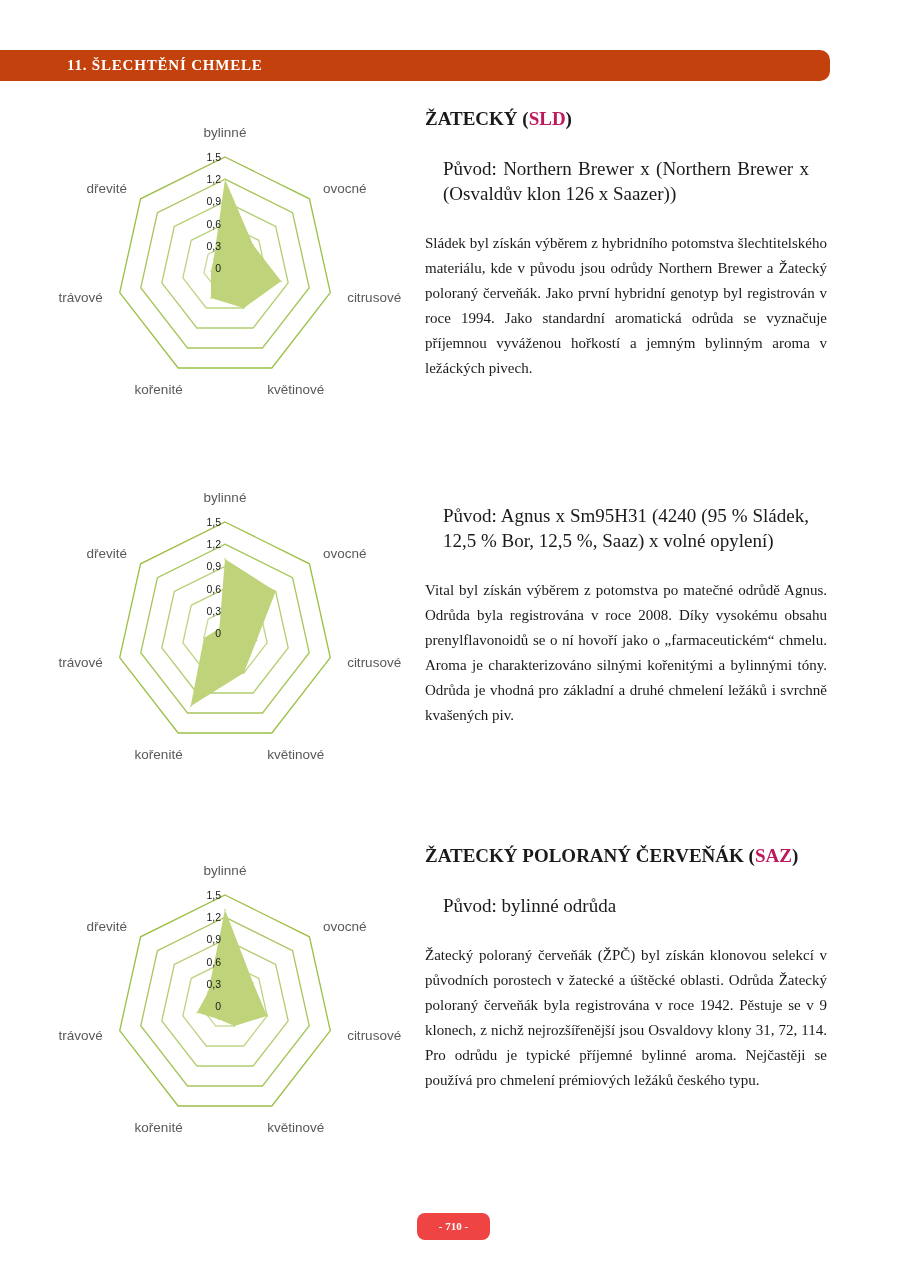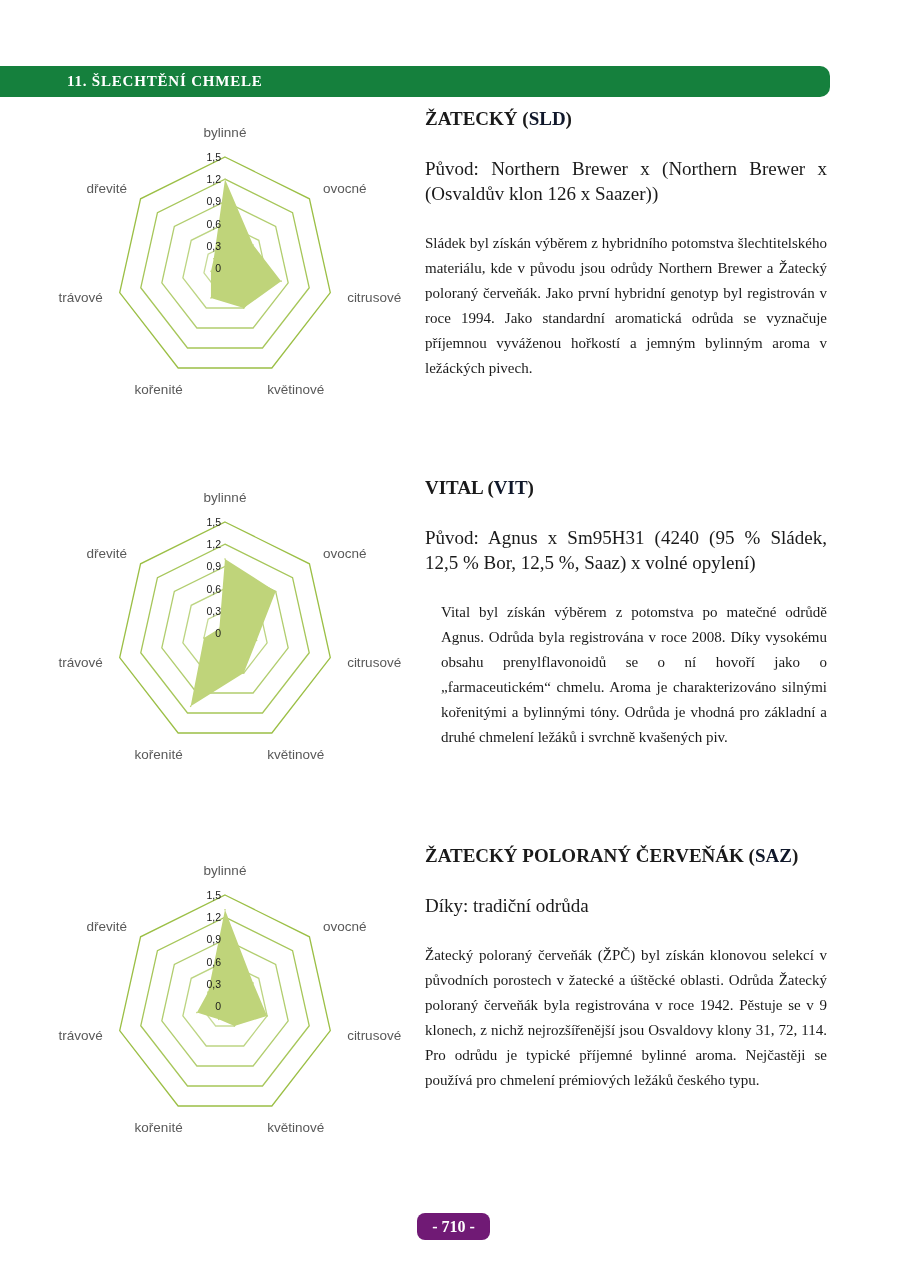--- a/index.html
+++ b/index.html
@@ -1,26 +1,26 @@
 <!DOCTYPE html>
 <html><head>
 <meta charset="utf-8">
 <style>
   html, body { margin:0; padding:0; background:#ffffff; }
   body { width:907px; height:1280px; position:relative; overflow:hidden; font-family:"Liberation Serif", serif; color:#1a1a1a; }
-  .header-bar { position:absolute; left:0; top:50px; width:830px; height:31px; background:#15803d; border-radius:0 10px 10px 0;margin-top:16px; }
+  .header-bar { position:absolute; left:0; top:50px; width:830px; height:31px; background:#c2410c; border-radius:0 10px 10px 0; }
   .header-title { position:absolute; left:67px; top:7px; color:#ffffff; font-family:"Liberation Serif", serif; font-weight:bold; font-size:15px; letter-spacing:0.8px; }
   .chart { position:absolute; left:40px; width:380px; height:280px; }
   .chart svg { width:380px; height:280px; display:block; }
   .section { position:absolute; left:425px; width:402px; }
   .sec-title { font-weight:bold; font-size:19px; margin:0; white-space:nowrap; }
-  .sec-title .code { color:#0f172a; }
-  .origin { font-size:19px; line-height:25px; margin:0; text-align:justify; }
+  .sec-title .code { color:#be185d; }
+  .origin { font-size:19px; line-height:25px; margin:18px; text-align:justify; }
   .desc { font-size:15px; line-height:25px; margin:0; text-align:justify; hyphens:manual; }
-  .page-badge { position:absolute; left:417px; top:1213px; width:73px; height:27px; background:#701a75; border-radius:8px; color:#fff; font-weight:bold; font-size:16px; text-align:center; line-height:27px; }
+  .page-badge { position:absolute; left:417px; top:1213px; width:73px; height:27px; background:#ef4444; border-radius:8px; color:#fff; font-weight:bold; font-size:11px; text-align:center; line-height:27px; }
   .axis-label { font-family:"Liberation Sans", sans-serif; font-size:13.5px; fill:#595959; }
   .tick-label { font-family:"Liberation Sans", sans-serif; font-size:10.5px; fill:#1a1a1a; }
 </style>
 </head>
 <body>
 
 <div class="header-bar">
   <span class="header-title">11. ŠLECHTĚNÍ CHMELE</span>
 </div>
 
@@ -115,24 +115,23 @@
     </svg>
 </div>
 
 <div class="section" style="top:108px;">
   <h2 class="sec-title"><span>ŽATECKÝ</span> (<span class="code">SLD</span>)</h2>
   <p class="origin" style="margin-top:26px;">Původ: Northern Brewer x (Northern Brewer x (Osvaldův klon 126 x Saazer))</p>
   <p class="desc" style="margin-top:25px;">Sládek byl získán výběrem z hybridního potomstva šlechtitelského materiálu, kde v původu jsou odrů­dy Northern Brewer a Žatecký poloraný červeňák. Jako první hybridní genotyp byl registrován v roce 1994. Jako standardní aromatická odrůda se vyzna­čuje příjemnou vyváženou hořkostí a jemným by­linným aroma v ležáckých pivech.</p>
 </div>
 
 <div class="section" style="top:477px;">
-  <h2 class="sec-title"><span>VITAL</span> (<span class="code">VIT</span>)</h2>
   <p class="origin" style="margin-top:26px;">Původ: Agnus x Sm95H31 (4240 (95 % Sládek, 12,5 % Bor, 12,5 %, Saaz) x volné opylení)</p>
-  <p class="desc" style="margin-top:25px;margin-left:16px;">Vital byl získán výběrem z potomstva po matečné odrůdě Agnus. Odrůda byla registrována v roce 2008. Díky vysokému obsahu prenylflavonoidů se o ní hovoří jako o „farmaceutickém“ chmelu. Aroma je charakterizováno silnými kořenitými a bylinnými tóny. Odrůda je vhodná pro základní a druhé chmelení ležáků i svrchně kvašených piv.</p>
+  <p class="desc" style="margin-top:25px;">Vital byl získán výběrem z potomstva po matečné odrůdě Agnus. Odrůda byla registrována v roce 2008. Díky vysokému obsahu prenylflavonoidů se o ní hovoří jako o „farmaceutickém“ chmelu. Aroma je charakterizováno silnými kořenitými a bylinnými tóny. Odrůda je vhodná pro základní a druhé chmelení ležáků i svrchně kvašených piv.</p>
 </div>
 
 <div class="section" style="top:845px;">
   <h2 class="sec-title"><span>ŽATECKÝ POLORANÝ ČERVEŇÁK</span> (<span class="code">SAZ</span>)</h2>
-  <p class="origin" style="margin-top:26px;">Díky: tradiční odrůda</p>
+  <p class="origin" style="margin-top:26px;">Původ: bylinné odrůda</p>
   <p class="desc" style="margin-top:25px;">Žatecký poloraný červeňák (ŽPČ) byl získán klonovou selekcí v původních porostech v žatecké a úštěcké oblasti. Odrůda Žatecký poloraný červeňák byla registrována v roce 1942. Pěstuje se v 9 klonech, z nichž nejrozšířenější jsou Osvaldovy klony 31, 72, 114. Pro odrůdu je typické příjemné bylinné aroma. Nejčastěji se používá pro chmelení prémiových ležáků českého typu.</p>
 </div>
 
 <div class="page-badge">- 710 -</div>
 
 </body></html>

